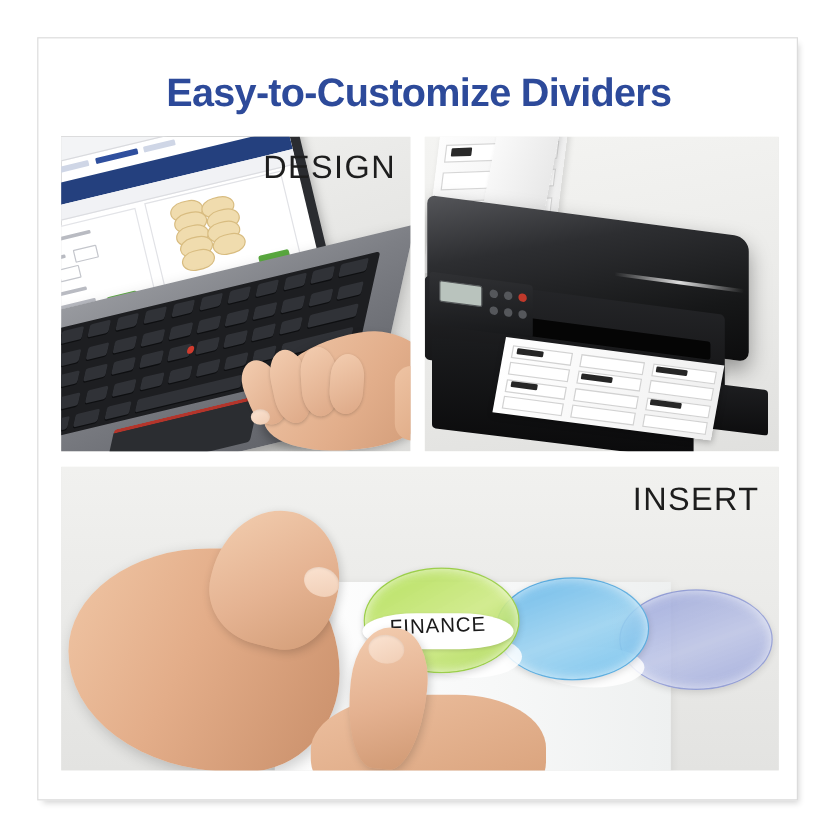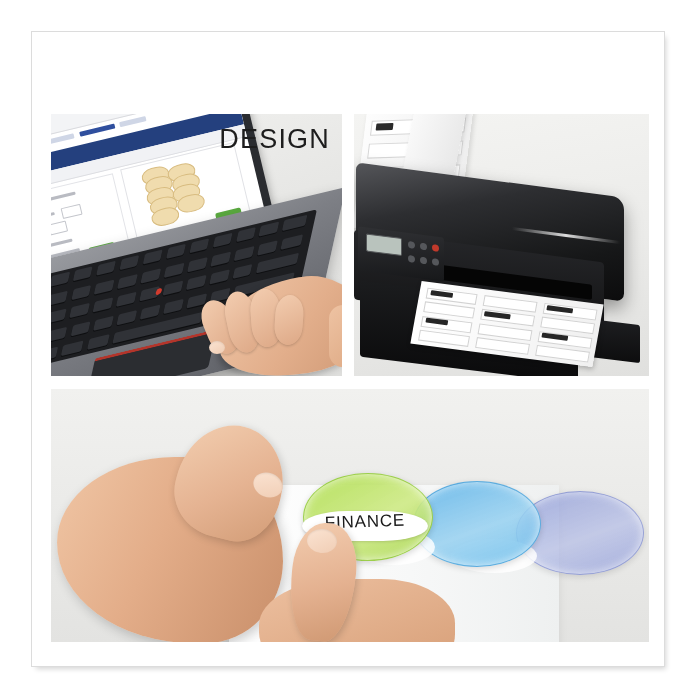--- a/index.html
+++ b/index.html
@@ -195,20 +195,21 @@
   .hr-palm{position:absolute;left:10px;top:62px;width:196px;height:92px;
     background:linear-gradient(160deg,#edc0a0,#d79f78);
     border-radius:44% 38% 20% 26%/50% 48% 40% 42%;}
 </style>
 </head>
 <body>
 
 <div class="page">
   <div class="card">
 
+    <div class="headline">Easy-to-Customize Dividers</div>
 
     <div class="grid">
 
       <div class="panel p-design">
         <div class="ph">
           <div class="lap-bg"></div>
 
           <div class="lid">
             <div class="screen">
               <div class="s-topbar"></div>
@@ -406,17 +407,18 @@
             <div class="hl-thumb"></div>
             <div class="nail" style="left:196px;top:56px;width:30px;height:24px;transform:rotate(22deg);"></div>
           </div>
 
           <div class="hand-r">
             <div class="hr-palm"></div>
             <div class="hr-finger"></div>
             <div class="nail" style="left:58px;top:12px;width:30px;height:24px;transform:rotate(6deg);"></div>
           </div>
         </div>
+        <div class="caption">INSERT</div>
       </div>
 
     </div>
   </div>
 </div>
 
 </body></html>

